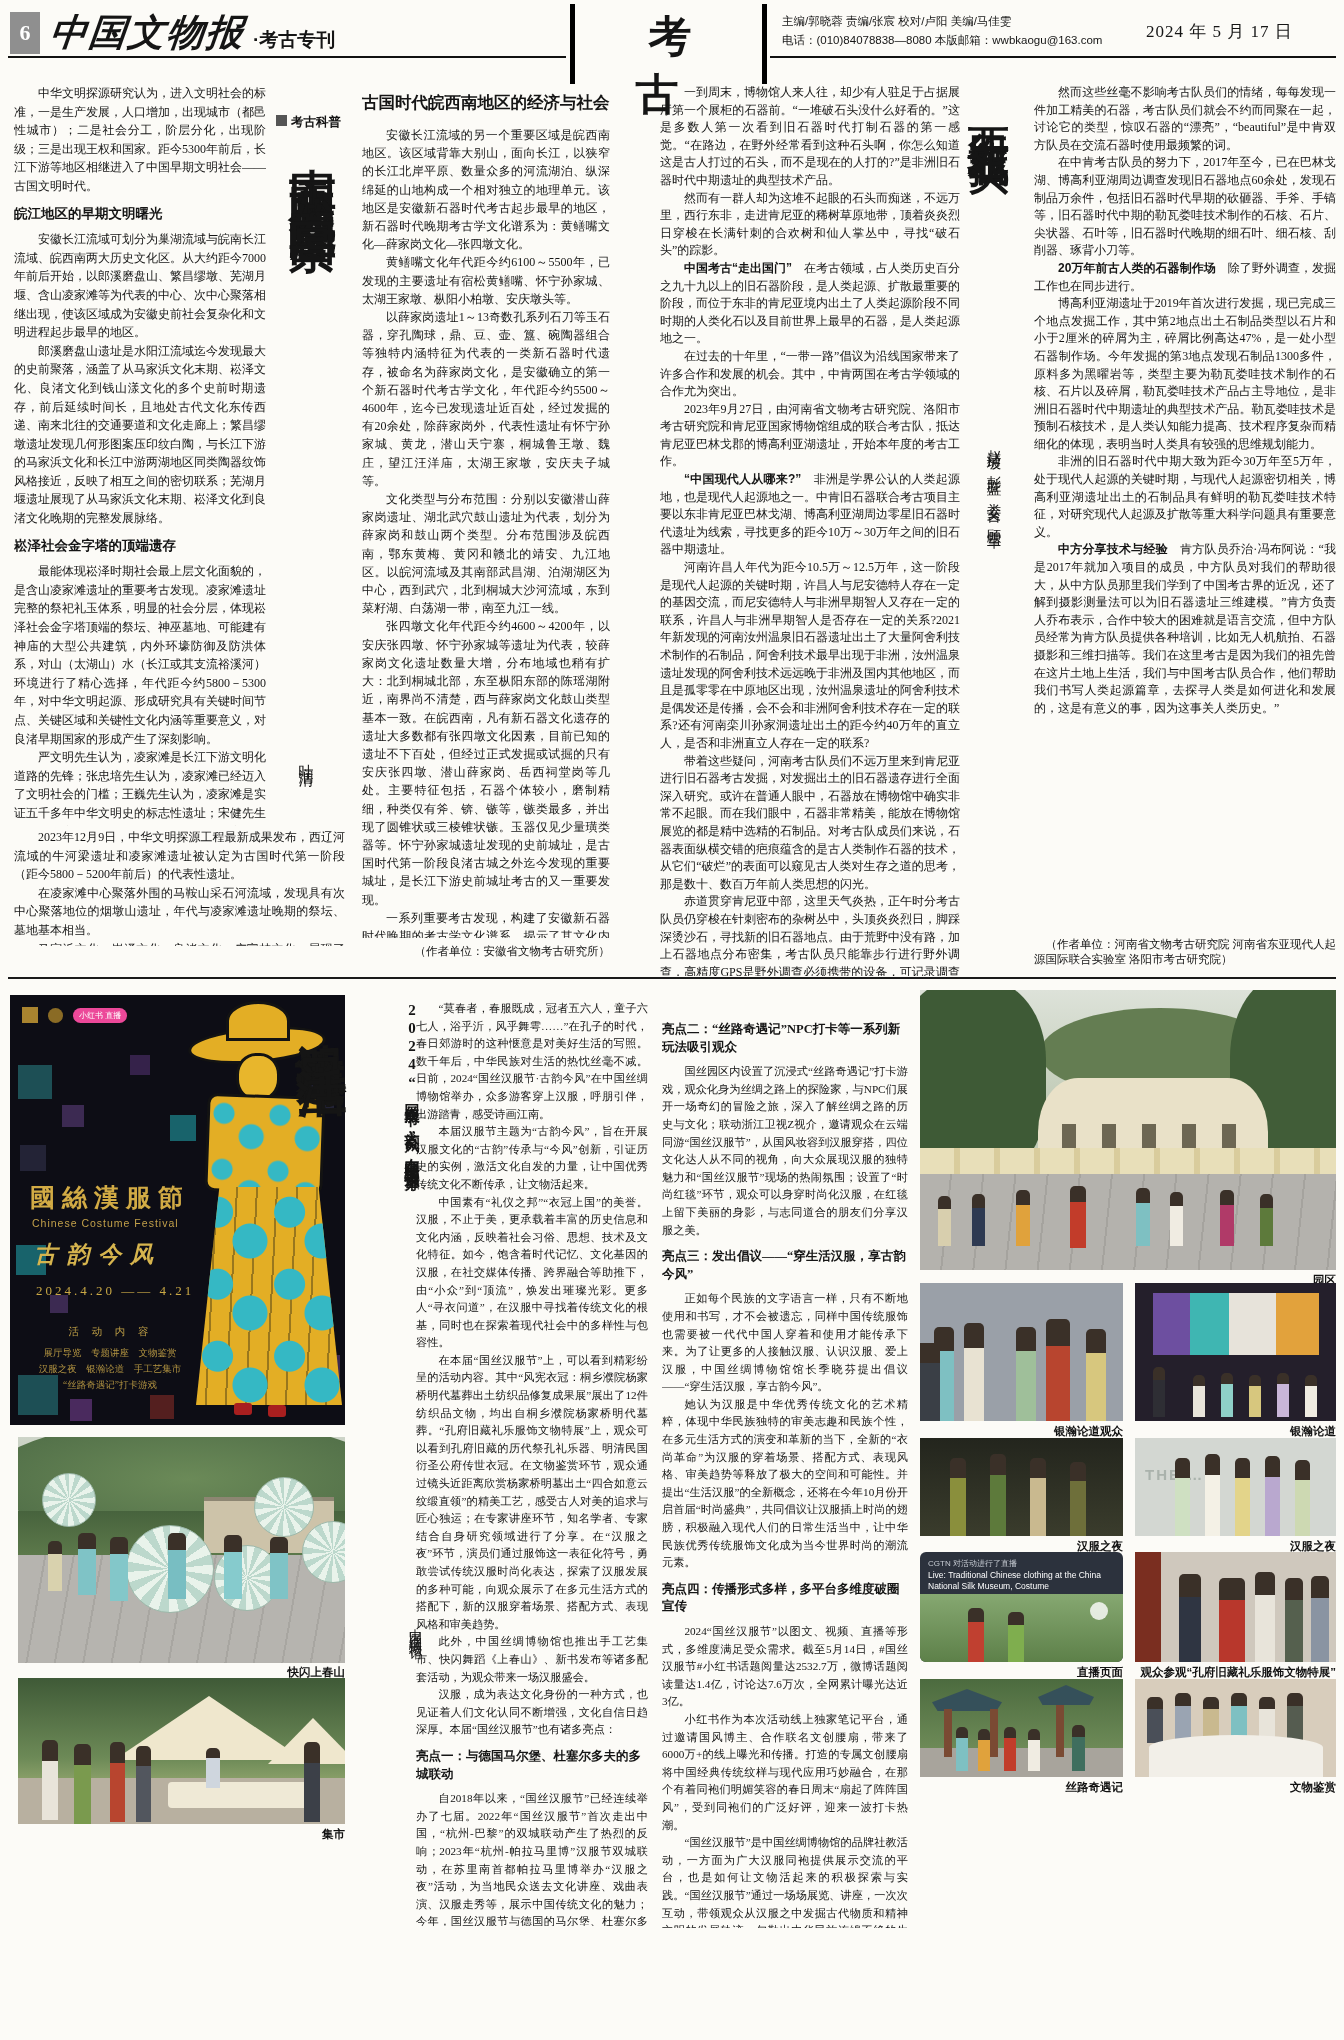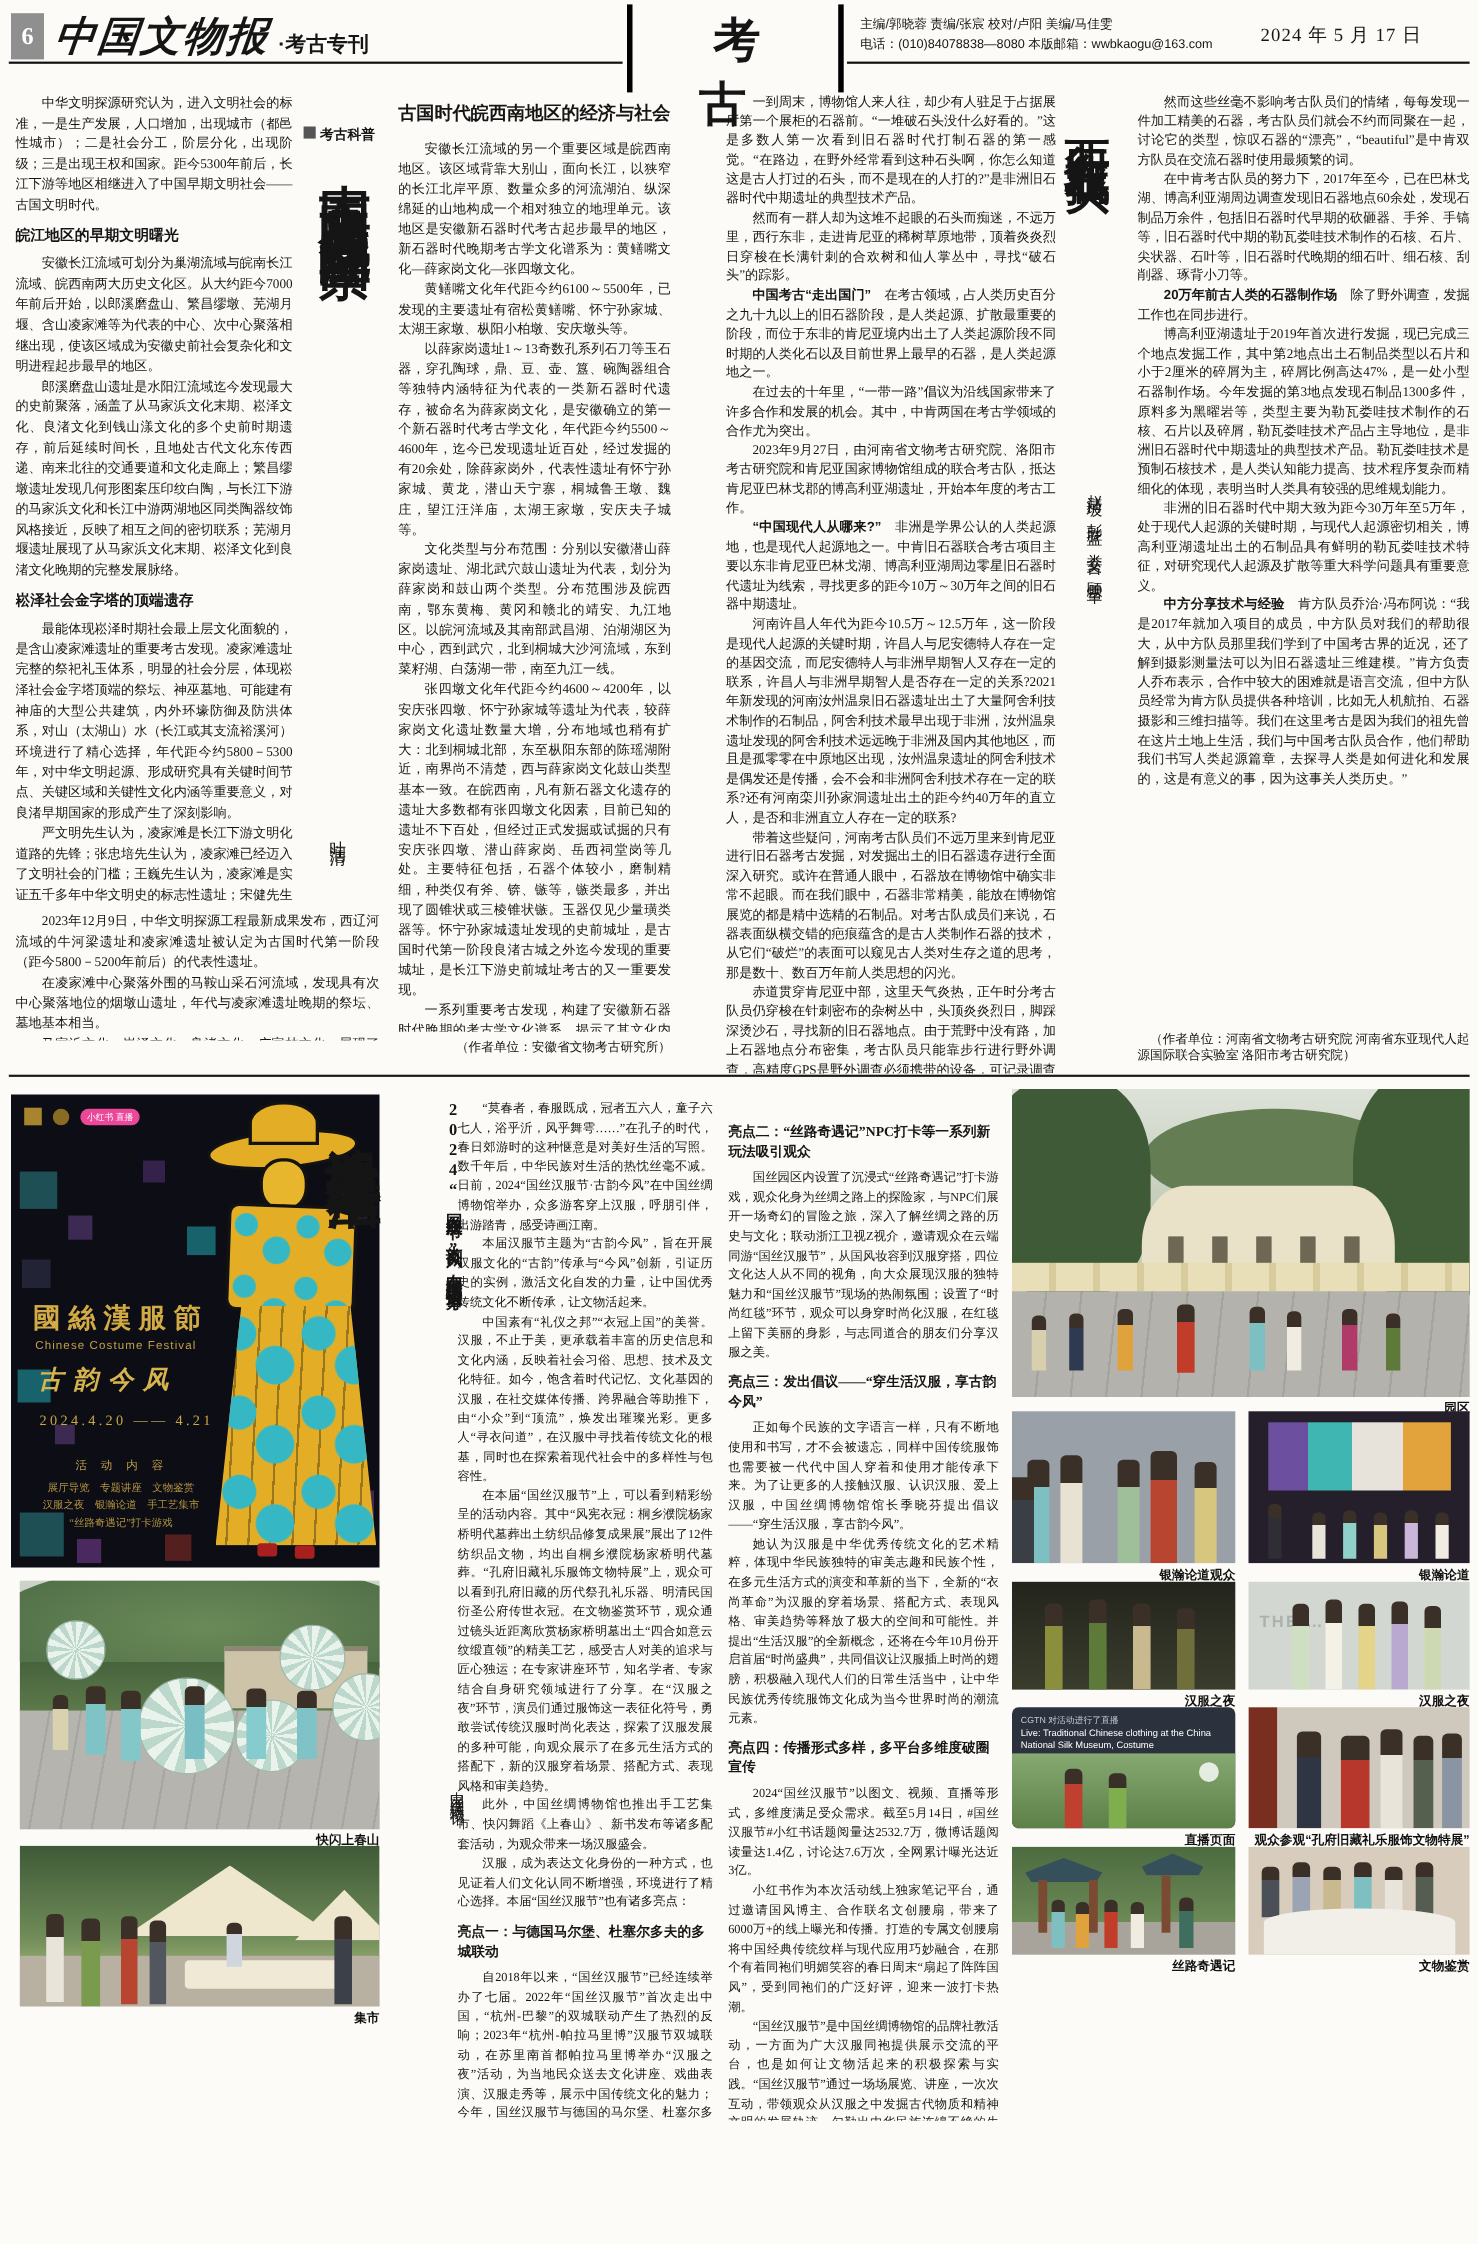--- a/index.html
+++ b/index.html
@@ -256,21 +256,21 @@
 
   <div class="abs vert" id="hf-title">让汉服走进日常生活</div>
   <div class="abs vert" id="hf-sub">2024“国丝汉服节·古韵今风”在中国丝绸博物馆举办</div>
   <div class="abs vert" id="hf-byline">中国丝绸博物馆</div>
   <div class="abs col" id="hf-col1">
       <p>“莫春者，春服既成，冠者五六人，童子六七人，浴乎沂，风乎舞雩……”在孔子的时代，春日郊游时的这种惬意是对美好生活的写照。数千年后，中华民族对生活的热忱丝毫不减。日前，2024“国丝汉服节·古韵今风”在中国丝绸博物馆举办，众多游客穿上汉服，呼朋引伴，出游踏青，感受诗画江南。</p>
       <p>本届汉服节主题为“古韵今风”，旨在开展汉服文化的“古韵”传承与“今风”创新，引证历史的实例，激活文化自发的力量，让中国优秀传统文化不断传承，让文物活起来。</p>
       <p>中国素有“礼仪之邦”“衣冠上国”的美誉。汉服，不止于美，更承载着丰富的历史信息和文化内涵，反映着社会习俗、思想、技术及文化特征。如今，饱含着时代记忆、文化基因的汉服，在社交媒体传播、跨界融合等助推下，由“小众”到“顶流”，焕发出璀璨光彩。更多人“寻衣问道”，在汉服中寻找着传统文化的根基，同时也在探索着现代社会中的多样性与包容性。</p>
       <p>在本届“国丝汉服节”上，可以看到精彩纷呈的活动内容。其中“风宪衣冠：桐乡濮院杨家桥明代墓葬出土纺织品修复成果展”展出了12件纺织品文物，均出自桐乡濮院杨家桥明代墓葬。“孔府旧藏礼乐服饰文物特展”上，观众可以看到孔府旧藏的历代祭孔礼乐器、明清民国衍圣公府传世衣冠。在文物鉴赏环节，观众通过镜头近距离欣赏杨家桥明墓出土“四合如意云纹缎直领”的精美工艺，感受古人对美的追求与匠心独运；在专家讲座环节，知名学者、专家结合自身研究领域进行了分享。在“汉服之夜”环节，演员们通过服饰这一表征化符号，勇敢尝试传统汉服时尚化表达，探索了汉服发展的多种可能，向观众展示了在多元生活方式的搭配下，新的汉服穿着场景、搭配方式、表现风格和审美趋势。</p>
       <p>此外，中国丝绸博物馆也推出手工艺集市、快闪舞蹈《上春山》、新书发布等诸多配套活动，为观众带来一场汉服盛会。</p>
-      <p>汉服，成为表达文化身份的一种方式，也见证着人们文化认同不断增强，环境进行了精心选择。本届“国丝汉服节”也有诸多亮点：</p>
+      <p>汉服，成为表达文化身份的一种方式，也见证着人们文化认同不断增强，文化自信日趋深厚。本届“国丝汉服节”也有诸多亮点：</p>
       <div class="subhead">亮点一：与德国马尔堡、杜塞尔多夫的多城联动</div>
       <p>自2018年以来，“国丝汉服节”已经连续举办了七届。2022年“国丝汉服节”首次走出中国，“杭州-巴黎”的双城联动产生了热烈的反响；2023年“杭州-帕拉马里博”汉服节双城联动，在苏里南首都帕拉马里博举办“汉服之夜”活动，为当地民众送去文化讲座、戏曲表演、汉服走秀等，展示中国传统文化的魅力；今年，国丝汉服节与德国的马尔堡、杜塞尔多夫进行了多城联动。4月，来自德国不同地区的中外汉服爱好者以研讨会、汉服展示、茶艺和古琴交流会等形式进行中国传统文化的立体展示。</p>
     </div>
   <div class="abs col" id="hf-col2">
       <div class="subhead">亮点二：“丝路奇遇记”NPC打卡等一系列新玩法吸引观众</div>
       <p>国丝园区内设置了沉浸式“丝路奇遇记”打卡游戏，观众化身为丝绸之路上的探险家，与NPC们展开一场奇幻的冒险之旅，深入了解丝绸之路的历史与文化；联动浙江卫视Z视介，邀请观众在云端同游“国丝汉服节”，从国风妆容到汉服穿搭，四位文化达人从不同的视角，向大众展现汉服的独特魅力和“国丝汉服节”现场的热闹氛围；设置了“时尚红毯”环节，观众可以身穿时尚化汉服，在红毯上留下美丽的身影，与志同道合的朋友们分享汉服之美。</p>
       <div class="subhead">亮点三：发出倡议——“穿生活汉服，享古韵今风”</div>
       <p>正如每个民族的文字语言一样，只有不断地使用和书写，才不会被遗忘，同样中国传统服饰也需要被一代代中国人穿着和使用才能传承下来。为了让更多的人接触汉服、认识汉服、爱上汉服，中国丝绸博物馆馆长季晓芬提出倡议——“穿生活汉服，享古韵今风”。</p>
       <p>她认为汉服是中华优秀传统文化的艺术精粹，体现中华民族独特的审美志趣和民族个性，在多元生活方式的演变和革新的当下，全新的“衣尚革命”为汉服的穿着场景、搭配方式、表现风格、审美趋势等释放了极大的空间和可能性。并提出“生活汉服”的全新概念，还将在今年10月份开启首届“时尚盛典”，共同倡议让汉服插上时尚的翅膀，积极融入现代人们的日常生活当中，让中华民族优秀传统服饰文化成为当今世界时尚的潮流元素。</p>
       <div class="subhead">亮点四：传播形式多样，多平台多维度破圈宣传</div>

